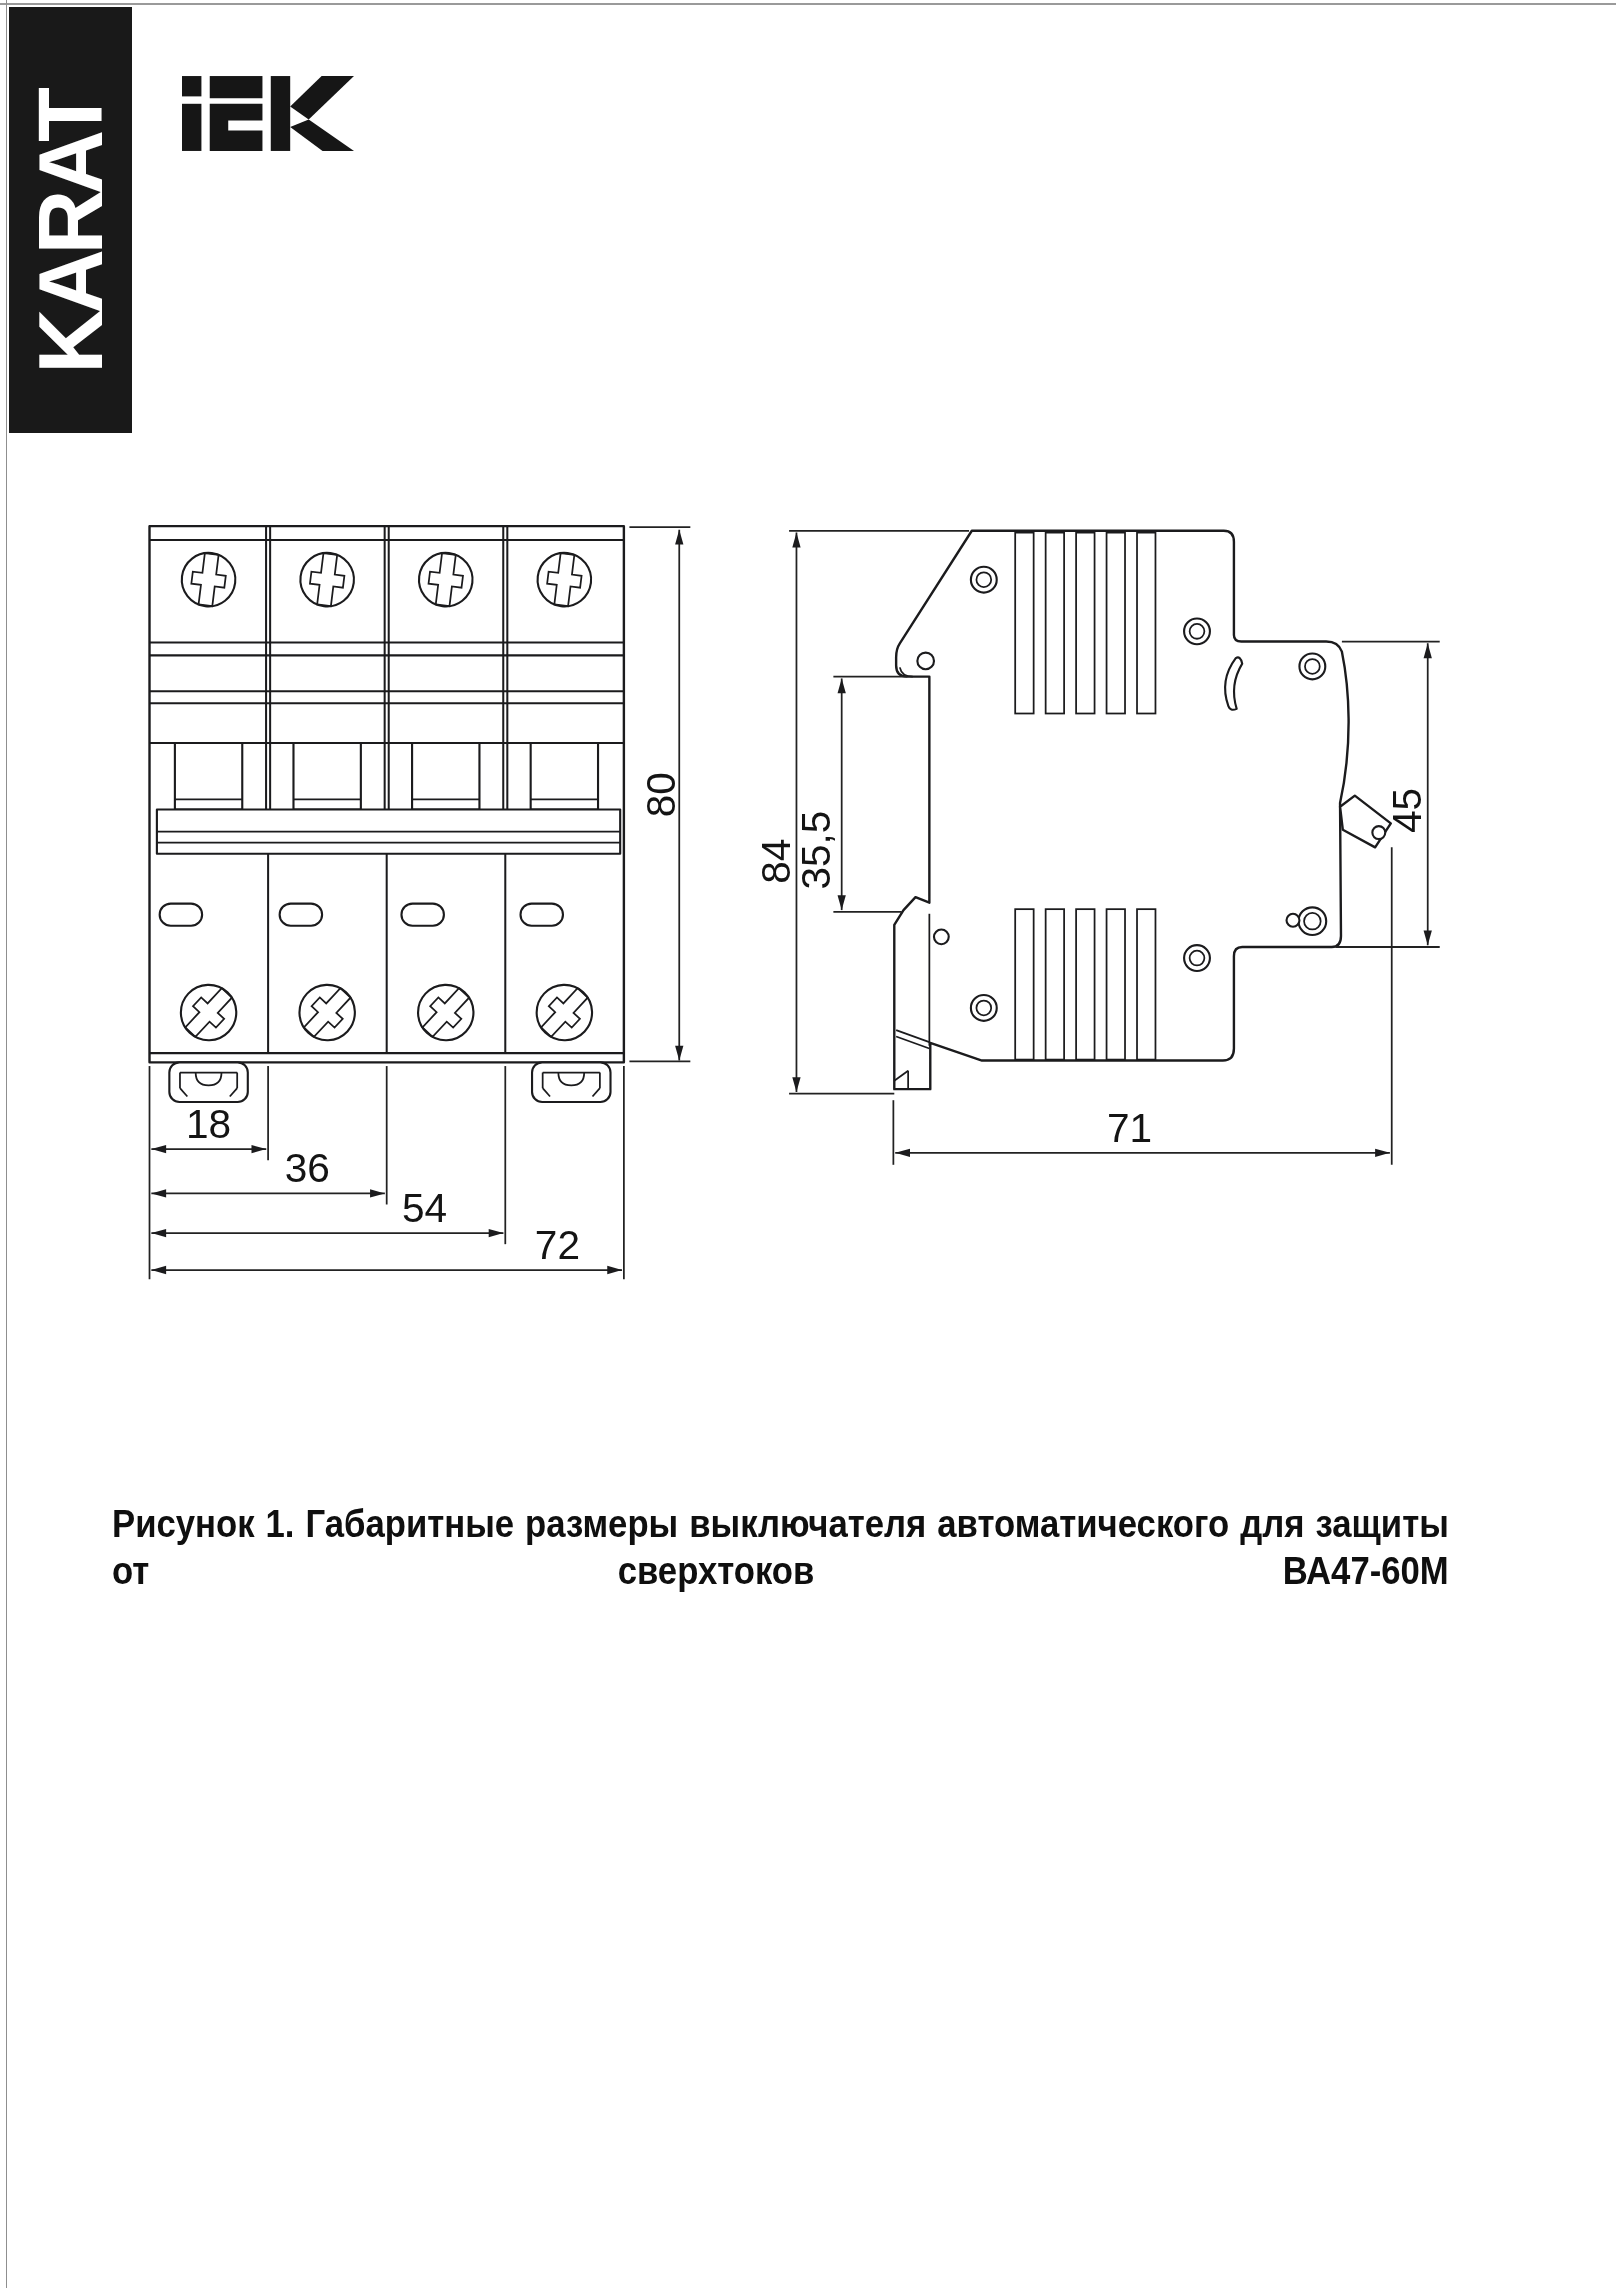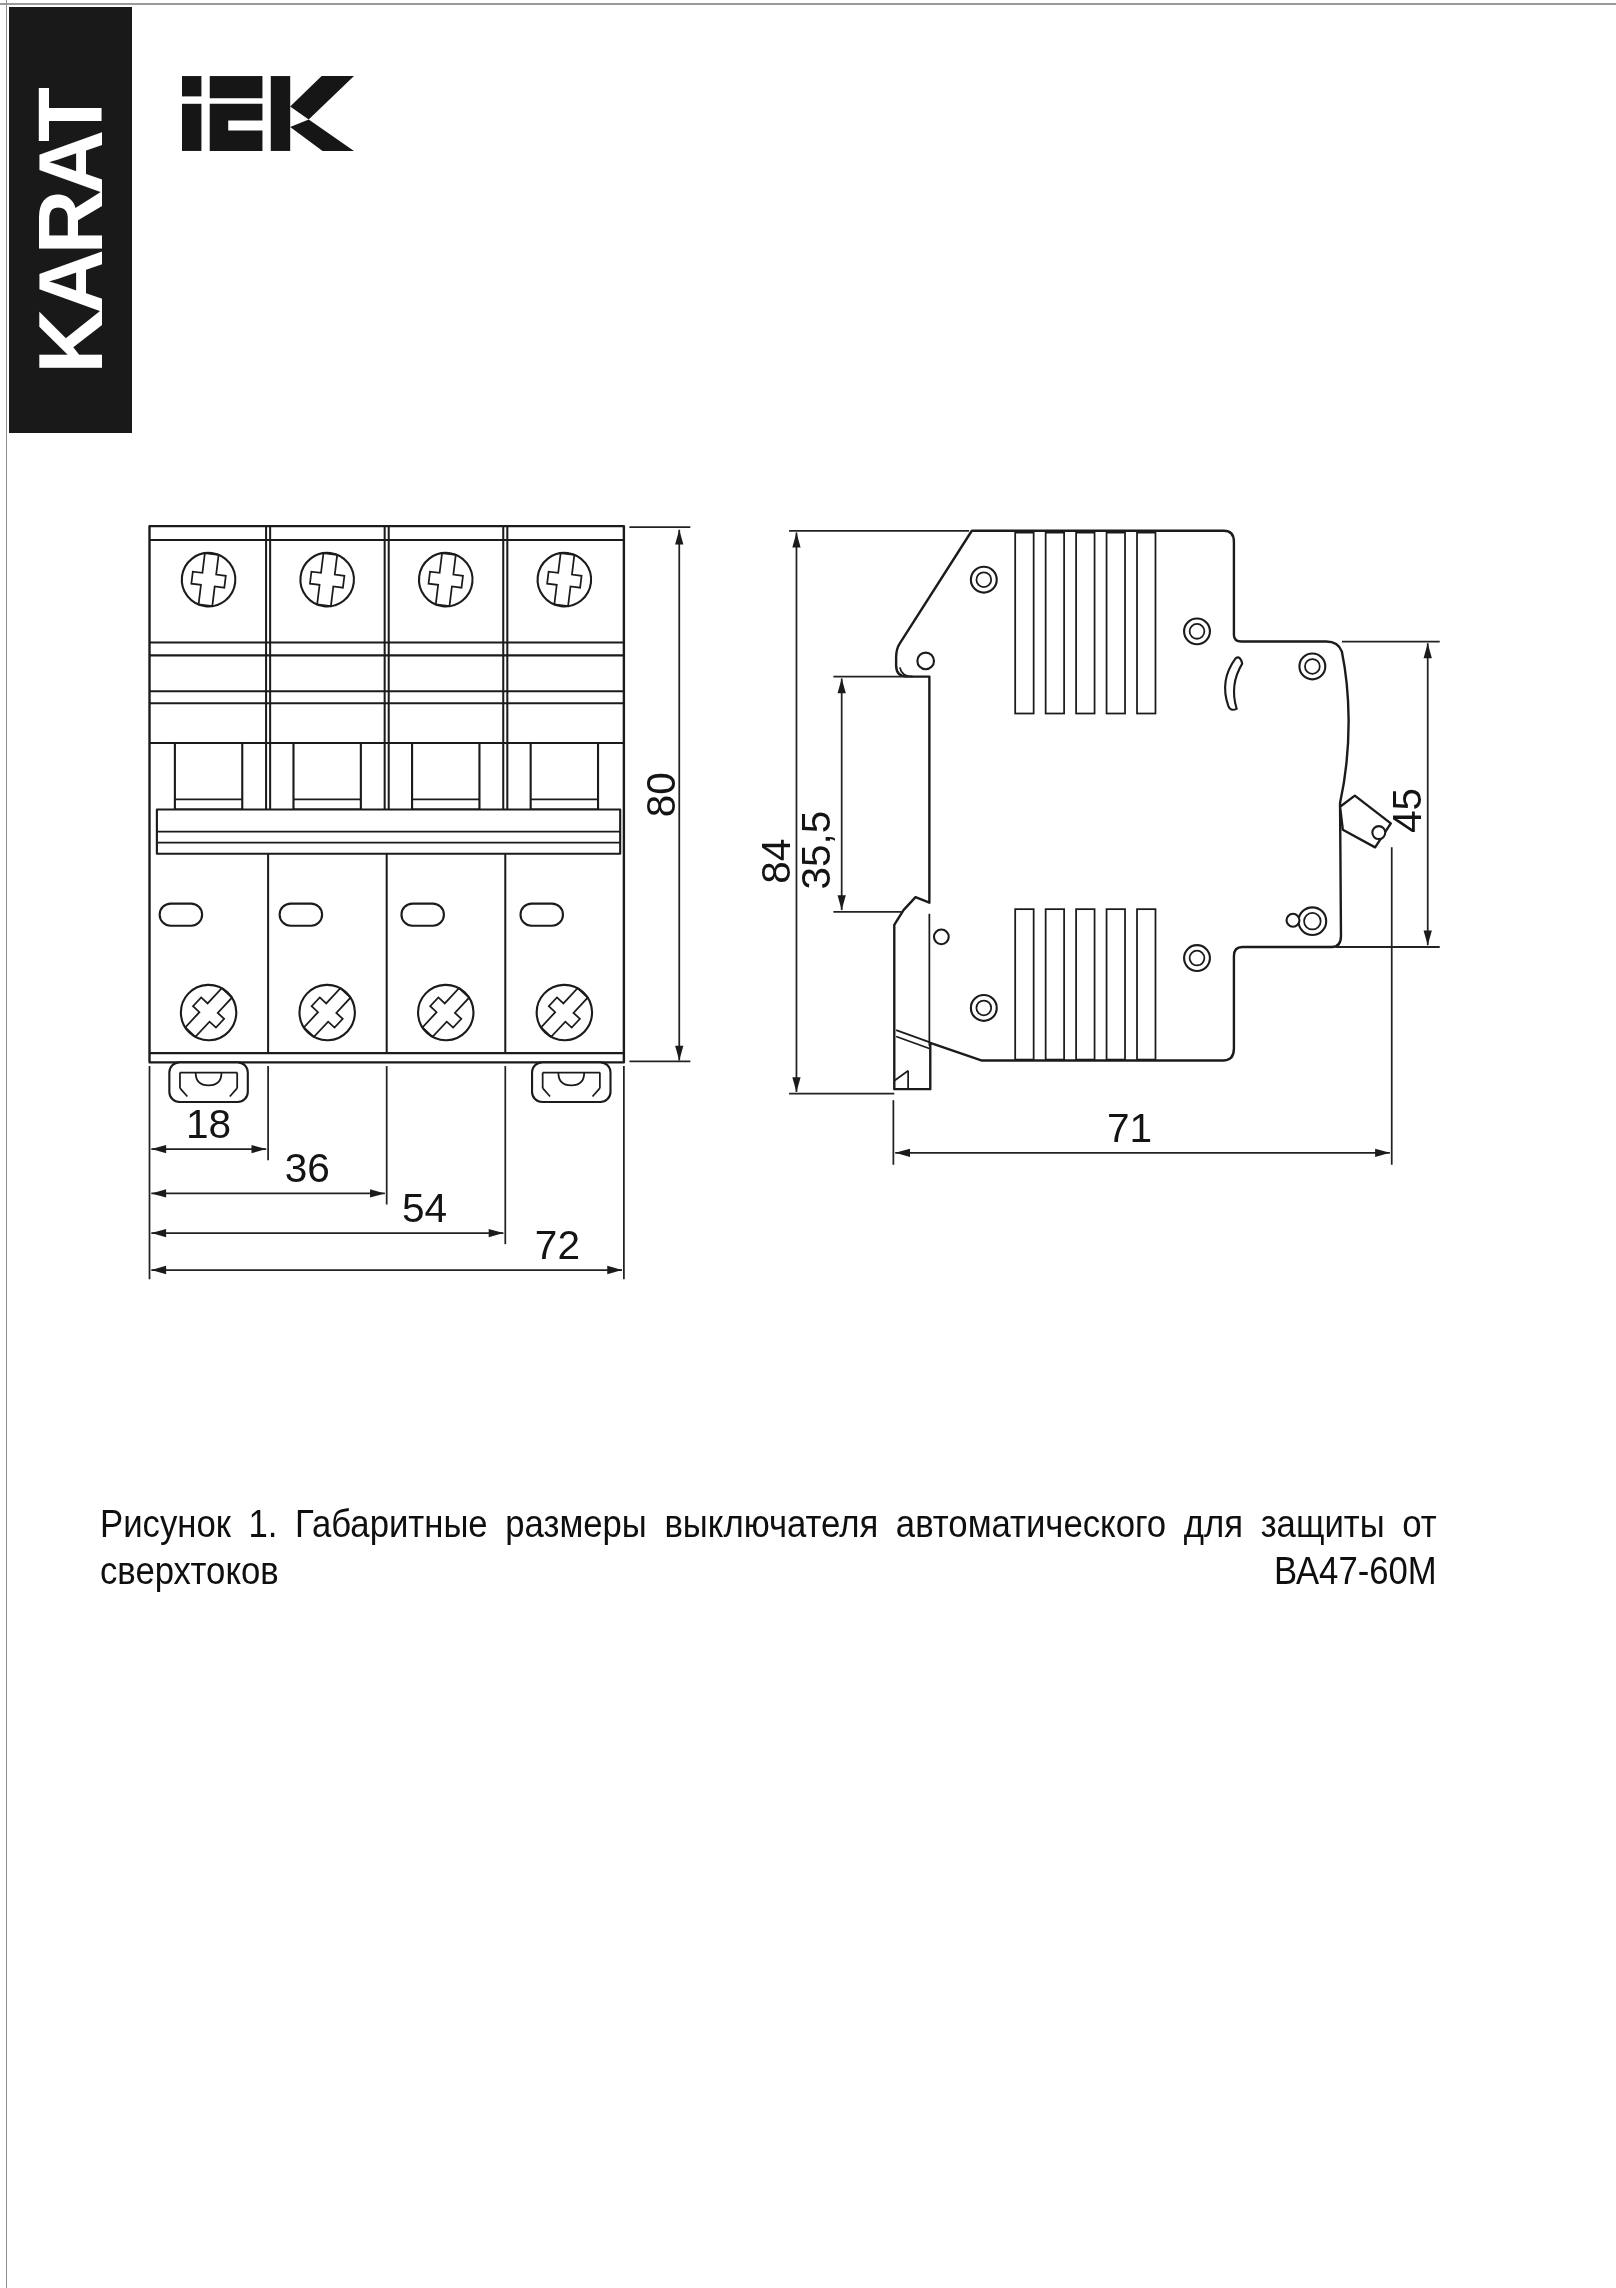--- a/index.html
+++ b/index.html
@@ -24,21 +24,21 @@
   .drawing { position:absolute; left:0; top:0; }
 
   .ol  { fill:#ffffff; stroke:#1b1b1d; stroke-width:2.6; stroke-linejoin:round; }
   .fl  { fill:#ffffff; stroke:#1b1b1d; stroke-width:2.3; stroke-linejoin:round; }
   .ln  { stroke:#1b1b1d; stroke-width:2.2; fill:none; }
   .tn  { stroke:#1b1b1d; stroke-width:1.9; fill:none; }
   .dim { stroke:#222222; stroke-width:1.9; fill:none; }
   .ar  { fill:#1b1b1d; stroke:none; }
   .dimtxt { font-family:"Liberation Sans", sans-serif; font-size:44px; fill:#141414; }
 
-  .caption { position:absolute; left:100px; top:1501px; width:1336px; }
+  .caption { position:absolute; left:112px; top:1501px; width:1336px;font-weight:bold; }
   .caption-inner {
     width:1502px; transform:scaleX(0.89); transform-origin:0 0;
     font-size:39px; line-height:1.2; color:#0f0f0f;
     text-align:justify; text-align-last:justify;
   }
 </style>
 </head>
 <body>
 
 <div class="page">

